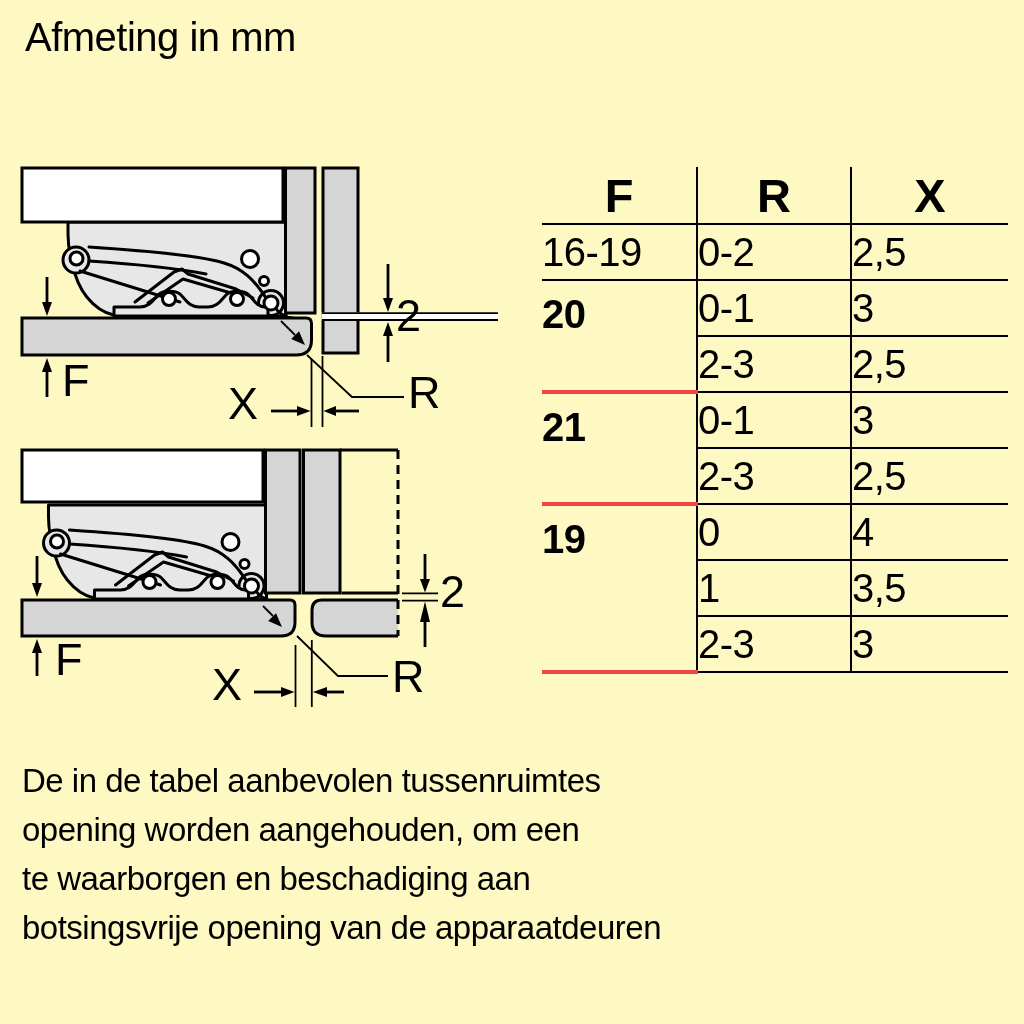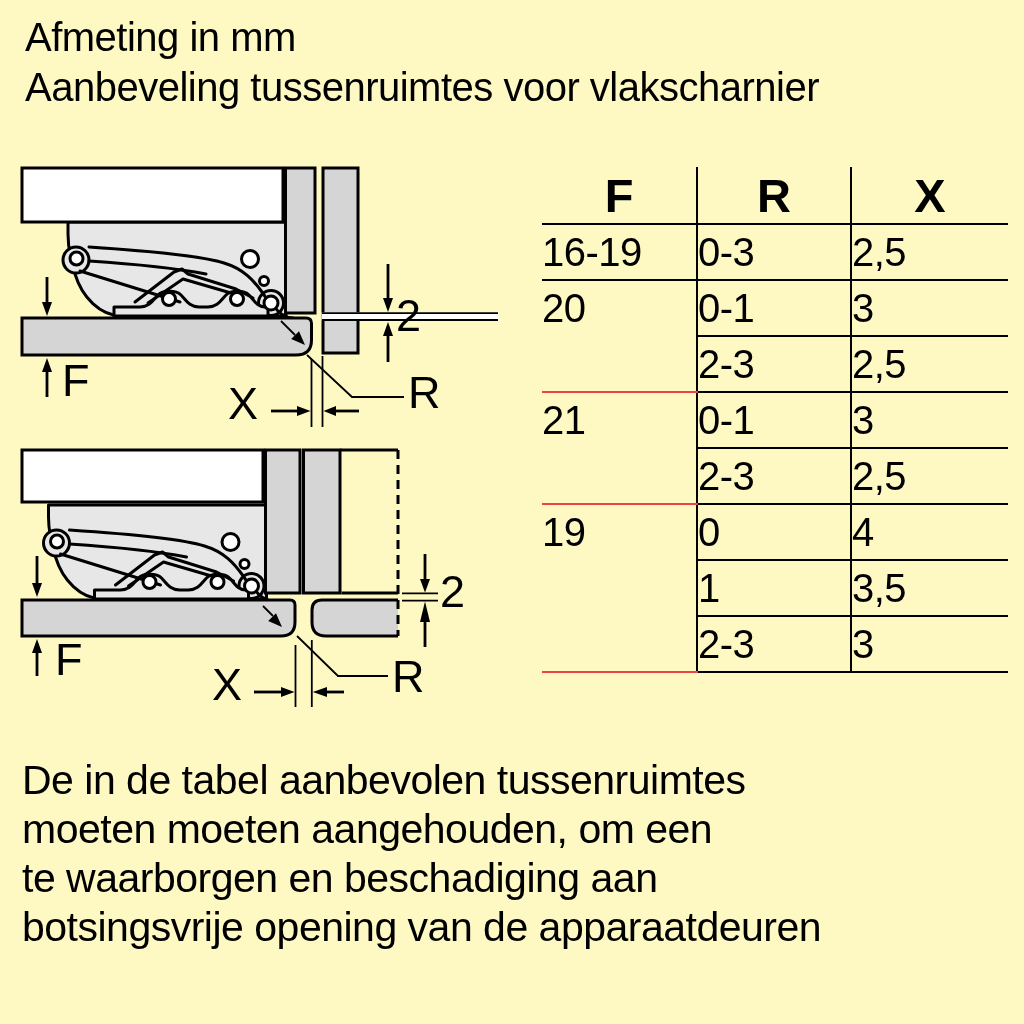--- a/index.html
+++ b/index.html
@@ -4,47 +4,46 @@
 <style>
   html,body{margin:0;padding:0;background:#ffffff;}
   #page{
     position:relative;width:1024px;height:1024px;background:#fef9c3;overflow:hidden;
     font-family:"Liberation Sans",sans-serif;color:#000;
   }
   
   #title-block{position:absolute;left:25px;top:12px;}
   #title-block .t-line{font-size:40px;line-height:50px;letter-spacing:-0.5px;white-space:nowrap;}
   #body-block{position:absolute;left:22px;top:756px;}
-  #body-block .b-line{font-size:41px;line-height:49px;letter-spacing:-0.5px;white-space:nowrap;}
+  #body-block .b-line{font-size:33px;line-height:49px;letter-spacing:-0.5px;white-space:nowrap;}
   
   #spacing-table{position:absolute;left:542px;top:167px;border-collapse:collapse;table-layout:fixed;}
   #spacing-table col.cf{width:155px}
   #spacing-table col.cr{width:154px}
   #spacing-table col.cx{width:157px}
   #spacing-table th{height:56px;font-size:47px;font-weight:bold;text-align:center;vertical-align:middle;
     padding:0;border-bottom:2px solid #000;}
   #spacing-table td{height:54px;font-size:40px;text-align:left;vertical-align:middle;padding:0;letter-spacing:-0.5px;}
   #spacing-table .col-f,#spacing-table .col-r{border-right:2px solid #000;}
   #spacing-table tr.g-end td{border-bottom:2px solid #000;}
   #spacing-table tr.sub td.col-r,#spacing-table tr.sub td.col-x{border-bottom:2px solid #000;}
-  #spacing-table td.fcell{vertical-align:top;border-bottom:2px solid #ef4444;padding-top:4px;line-height:47px;}
+  #spacing-table td.fcell{vertical-align:top;border-bottom:4px solid #ef4444;padding-top:10px;line-height:47px;font-weight:bold;}
   
   .diagram{position:absolute;left:0;}
   #diagram-top{top:145px;}
   #diagram-bottom{top:430px;}
   .diagram text{font-family:"Liberation Sans",sans-serif;font-size:45px;fill:#000;}
 </style>
 </head>
 <body>
 
 <div id="page">
 
   <div id="title-block">
     <div class="t-line">Afmeting in mm</div>
-    <div class="t-line">Aanbeveling tussenruimtes voor vlakscharnier</div>
   </div>
 
   <svg id="diagram-top" class="diagram" width="520" height="290" viewBox="0 145 520 290">
 
     <g id="hinge-g" stroke="#000" stroke-width="3" stroke-linejoin="round" stroke-linecap="round">
       <path d="M 68,222 H 286 V 316 H 122 C 100,316 82,297 75,274 C 70,258 68,246 68,234 Z" fill="#e7e7e7"></path>
       <circle cx="76" cy="260" r="13" fill="#e7e7e7"></circle>
       <circle cx="271" cy="303" r="12.5" fill="#e7e7e7"></circle>
       <path d="M 114,316 V 307 H 140 C 150,307 153,300 158,295 C 163,290 176,290 181,295 C 186,300 189,307 199,307 H 208 C 218,307 221,300 226,295 C 231,290 244,290 249,295 C 254,300 257,307 265,307 H 268 V 316 Z" fill="#e7e7e7"></path>
       <g fill="none">
@@ -163,21 +162,21 @@
         <col class="cx">
       </colgroup>
     <tbody>
         <tr>
       <th class="col-f">F</th>
       <th class="col-r">R</th>
       <th class="col-x">X</th>
     </tr>
     <tr class="g-end">
       <td class="col-f">16-19</td>
-      <td class="col-r">0-3</td>
+      <td class="col-r">0-2</td>
       <td class="col-x">2,5</td>
     </tr>
     <tr class="sub">
       <td class="col-f fcell" rowspan="2">20</td>
       <td class="col-r">0-1</td>
       <td class="col-x">3</td>
     </tr>
     <tr class="g-end">
       <td class="col-r">2-3</td>
       <td class="col-x">2,5</td>
@@ -202,18 +201,18 @@
     </tr>
     <tr class="g-end">
       <td class="col-r">2-3</td>
       <td class="col-x">3</td>
     </tr>
   </tbody>
     </table>
 
   <div id="body-block">
     <div class="b-line">De in de tabel aanbevolen tussenruimtes</div>
-    <div class="b-line">moeten moeten aangehouden, om een</div>
+    <div class="b-line">opening worden aangehouden, om een</div>
     <div class="b-line">te waarborgen en beschadiging aan</div>
     <div class="b-line">botsingsvrije opening van de apparaatdeuren</div>
   </div>
 
 </div>
 
 </body></html>

